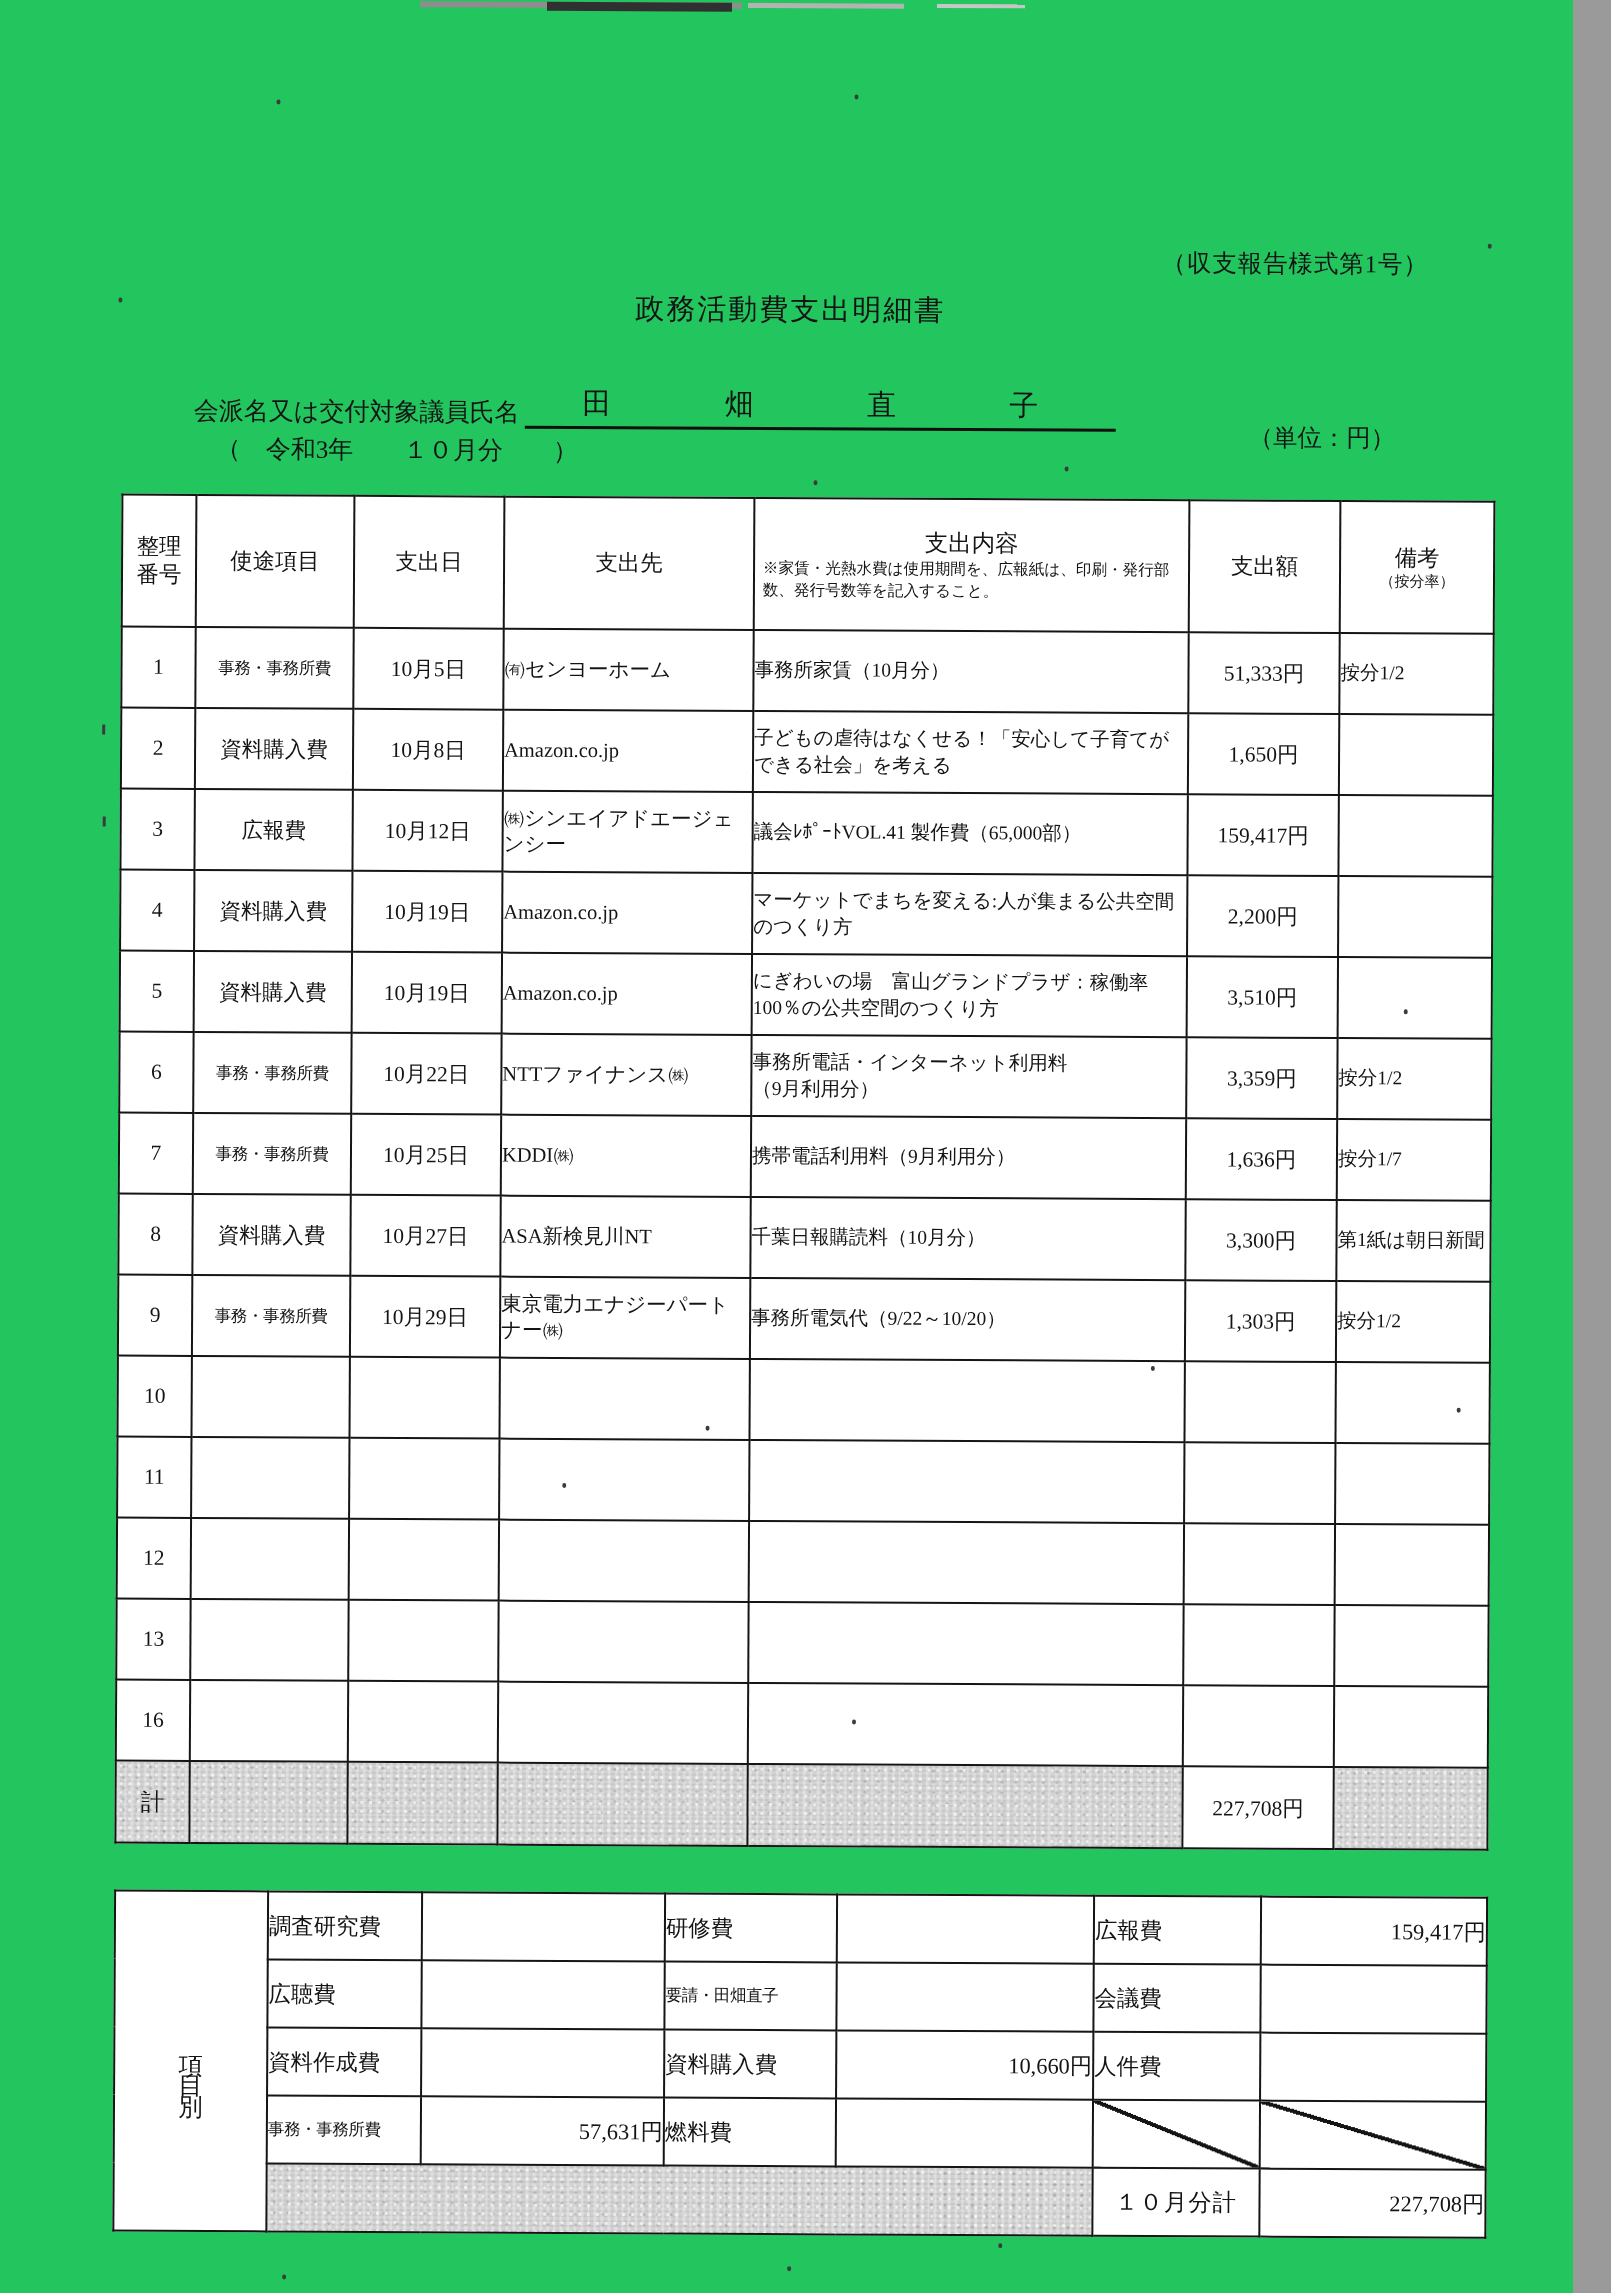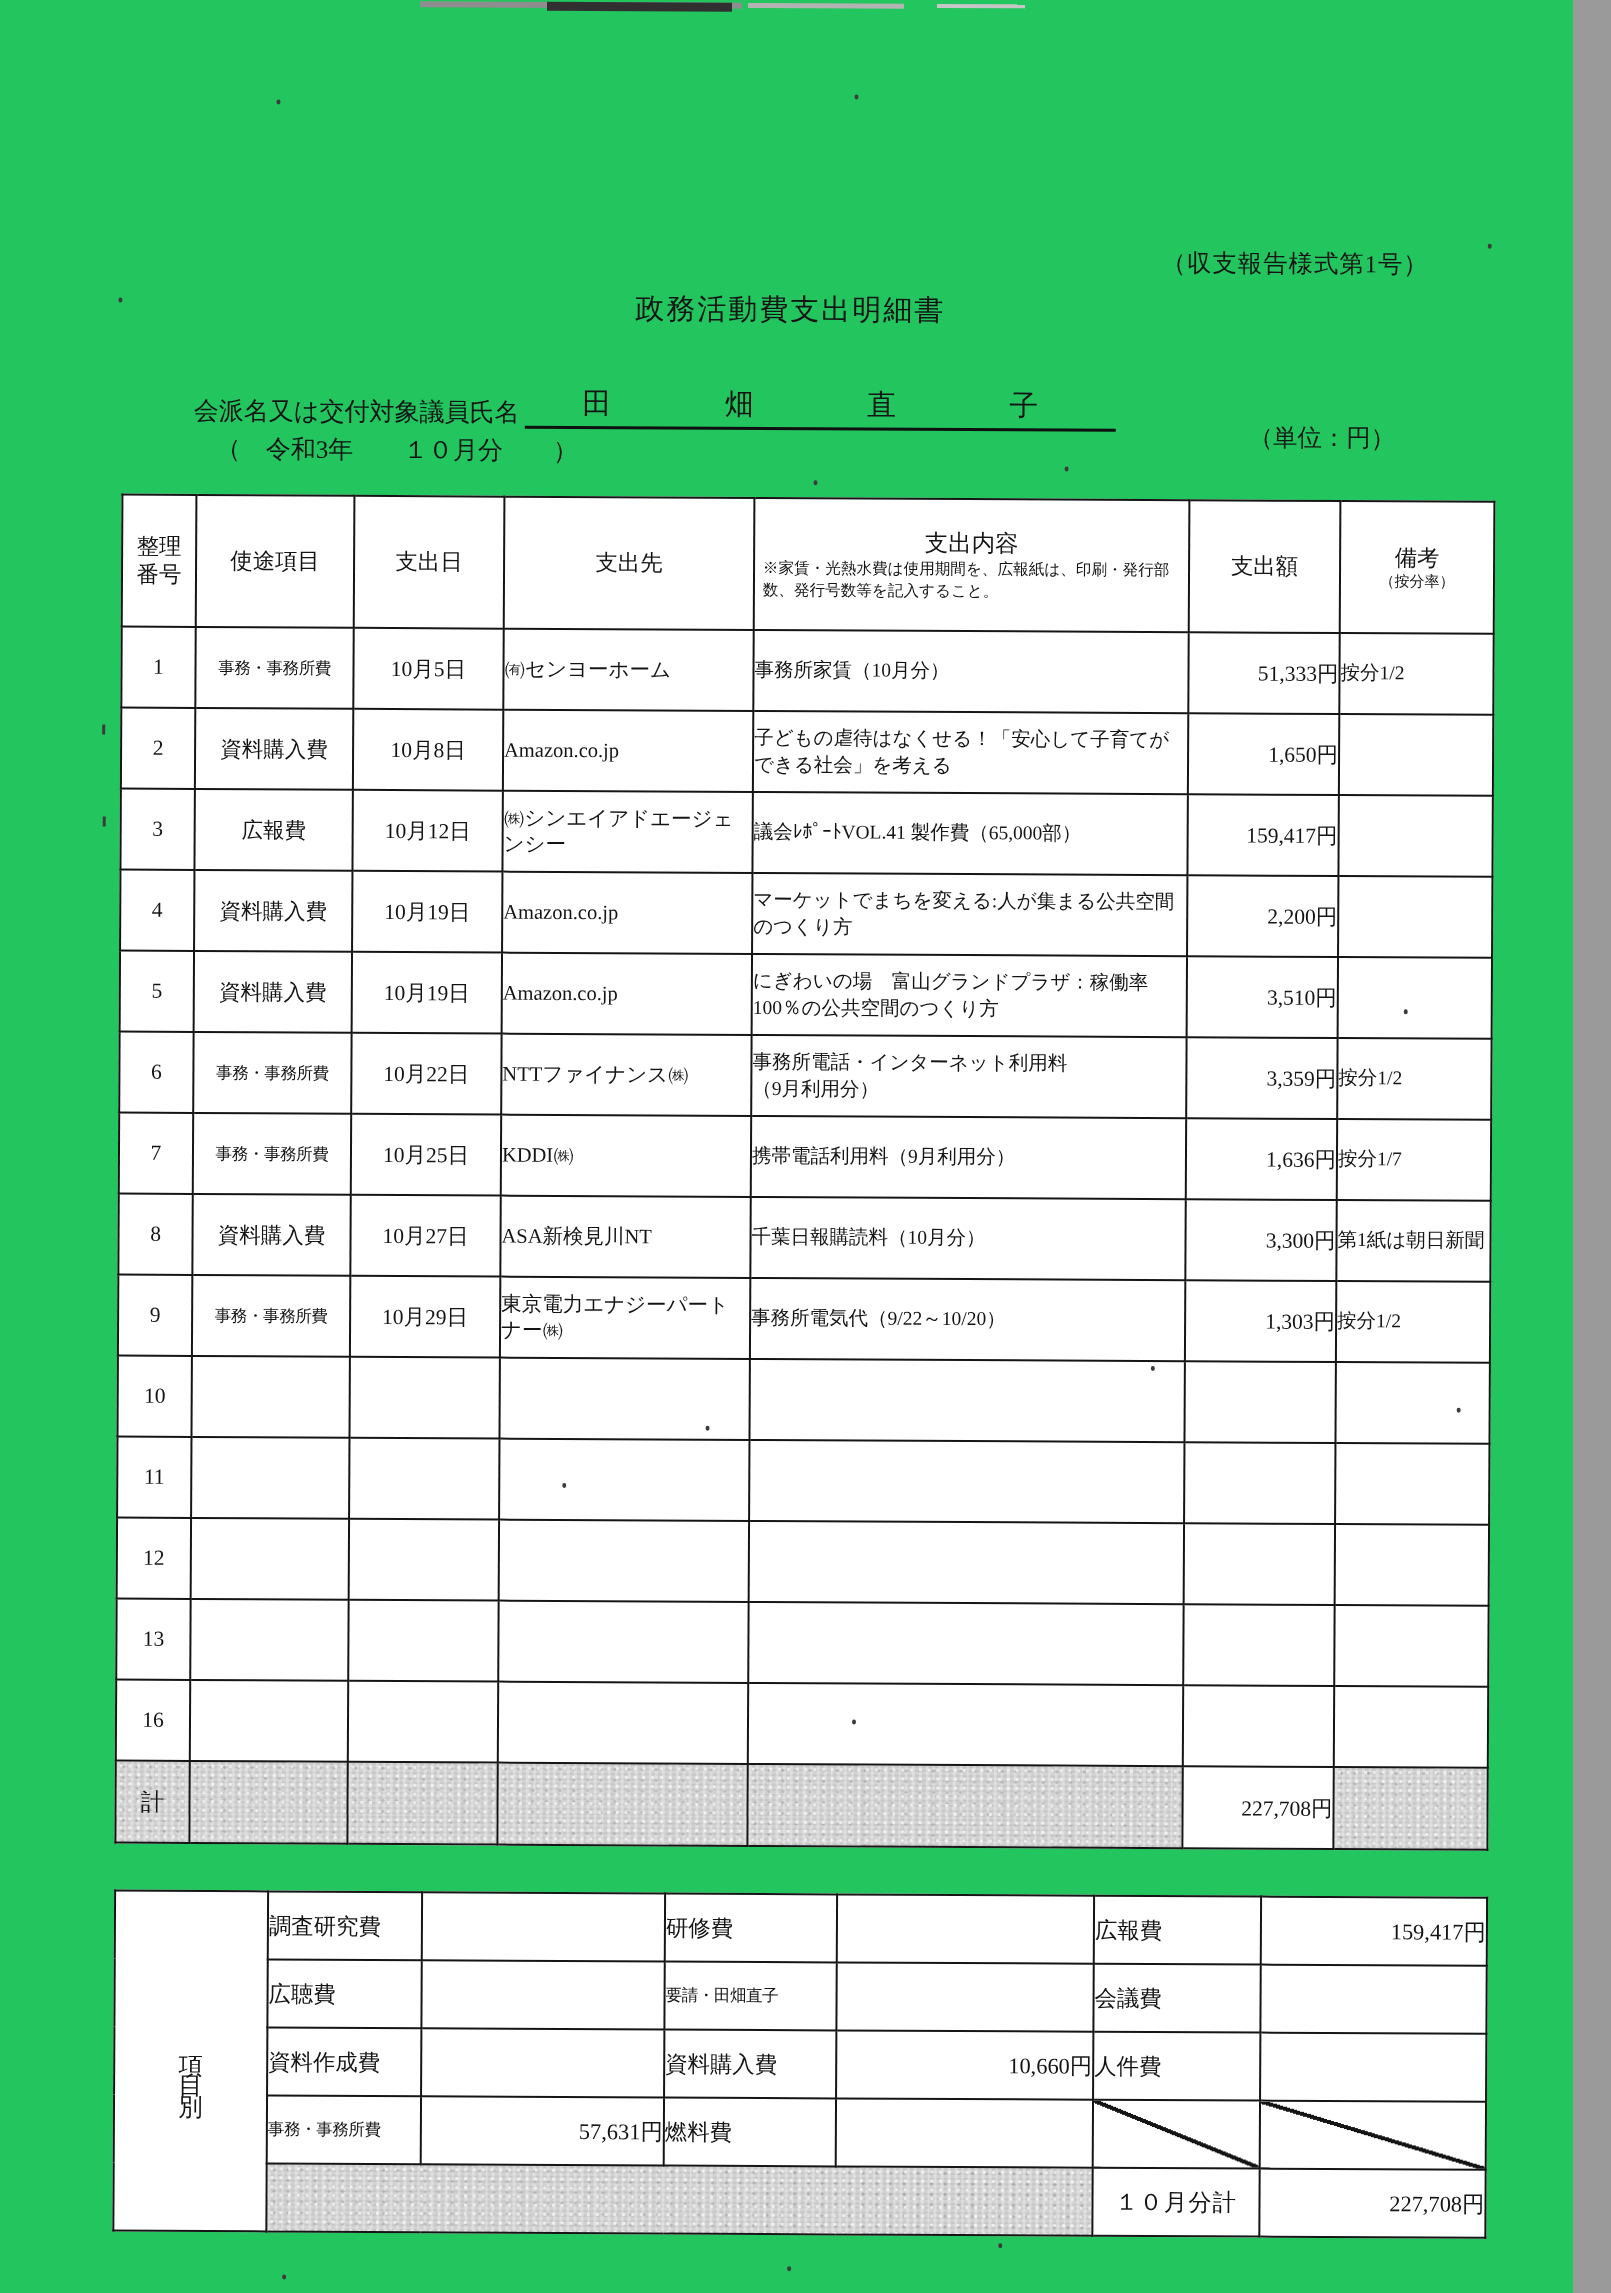--- a/index.html
+++ b/index.html
@@ -48,21 +48,21 @@
   th{font-size:22.4px;line-height:1.25;}
   .th-pre{white-space:pre-line;}
   .h-content-title{font-size:23.4px;text-align:center;margin:2px 0 0 0;}
   .h-content-note{font-size:15.6px;text-align:left;line-height:1.4;padding:0 5.9px 2px 7.8px;}
   .h-remarks-sub{font-size:15px;}
   .c-no{text-align:center;font-size:21.5px;}
   .c-cat{text-align:center;font-size:21.5px;}
   .c-date{text-align:center;font-size:21.5px;}
   .c-payee{text-align:left;font-size:20.5px;padding:2px 2px 2px 3.9px;line-height:1.25;}
   .c-desc{text-align:left;font-size:19.5px;padding:2px 5.9px 2px 8.8px;line-height:1.35;white-space:pre-line;}
-  .c-amt{text-align:right;font-size:21.5px;padding-right:7.8px;}
+  .c-amt{text-align:center;font-size:21.5px;padding-right:7.8px;}
   .c-note{text-align:left;font-size:19.5px;padding:0 2.9px 0 4.9px;line-height:1.25;}
   .small-text{font-size:16.6px !important;letter-spacing:-0.5px;margin-left:32px;}
 
   
   .shaded{
     background-color:#d2d2d2;
     background-image:
       radial-gradient(rgba(255,255,255,0.65) 22%, rgba(0,0,0,0) 23%),
       radial-gradient(rgba(0,0,0,0.14) 16%, rgba(0,0,0,0) 18%),
       repeating-linear-gradient(90deg, rgba(255,255,255,0.30) 0 2.9px, rgba(0,0,0,0) 2.9px 6.8px),

